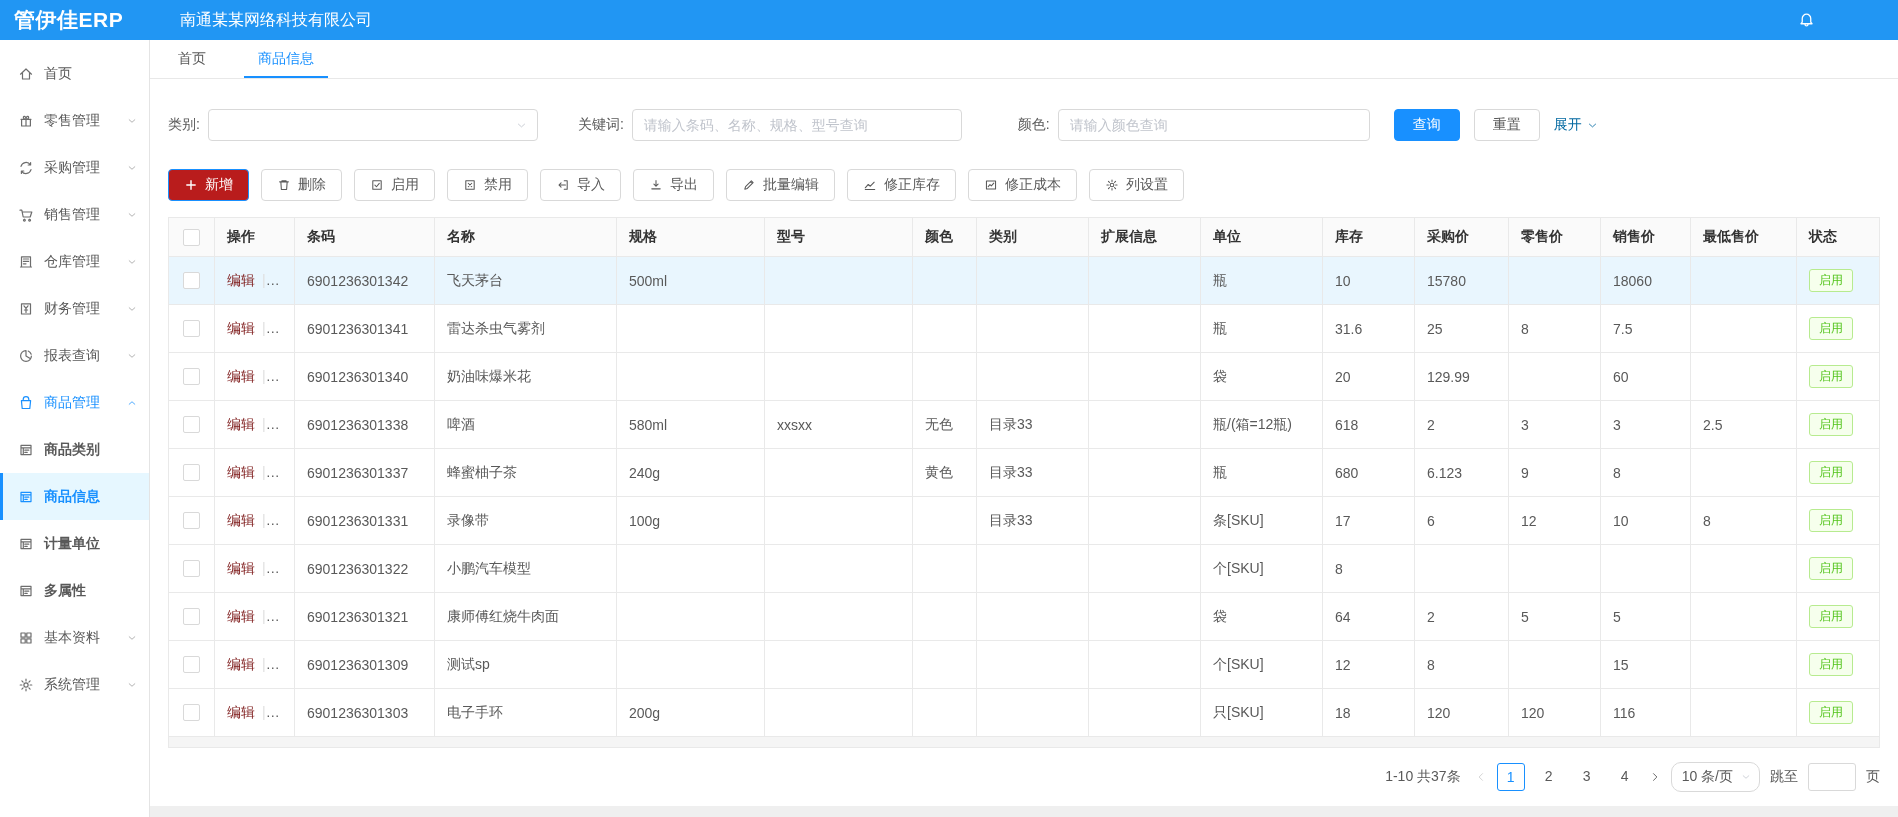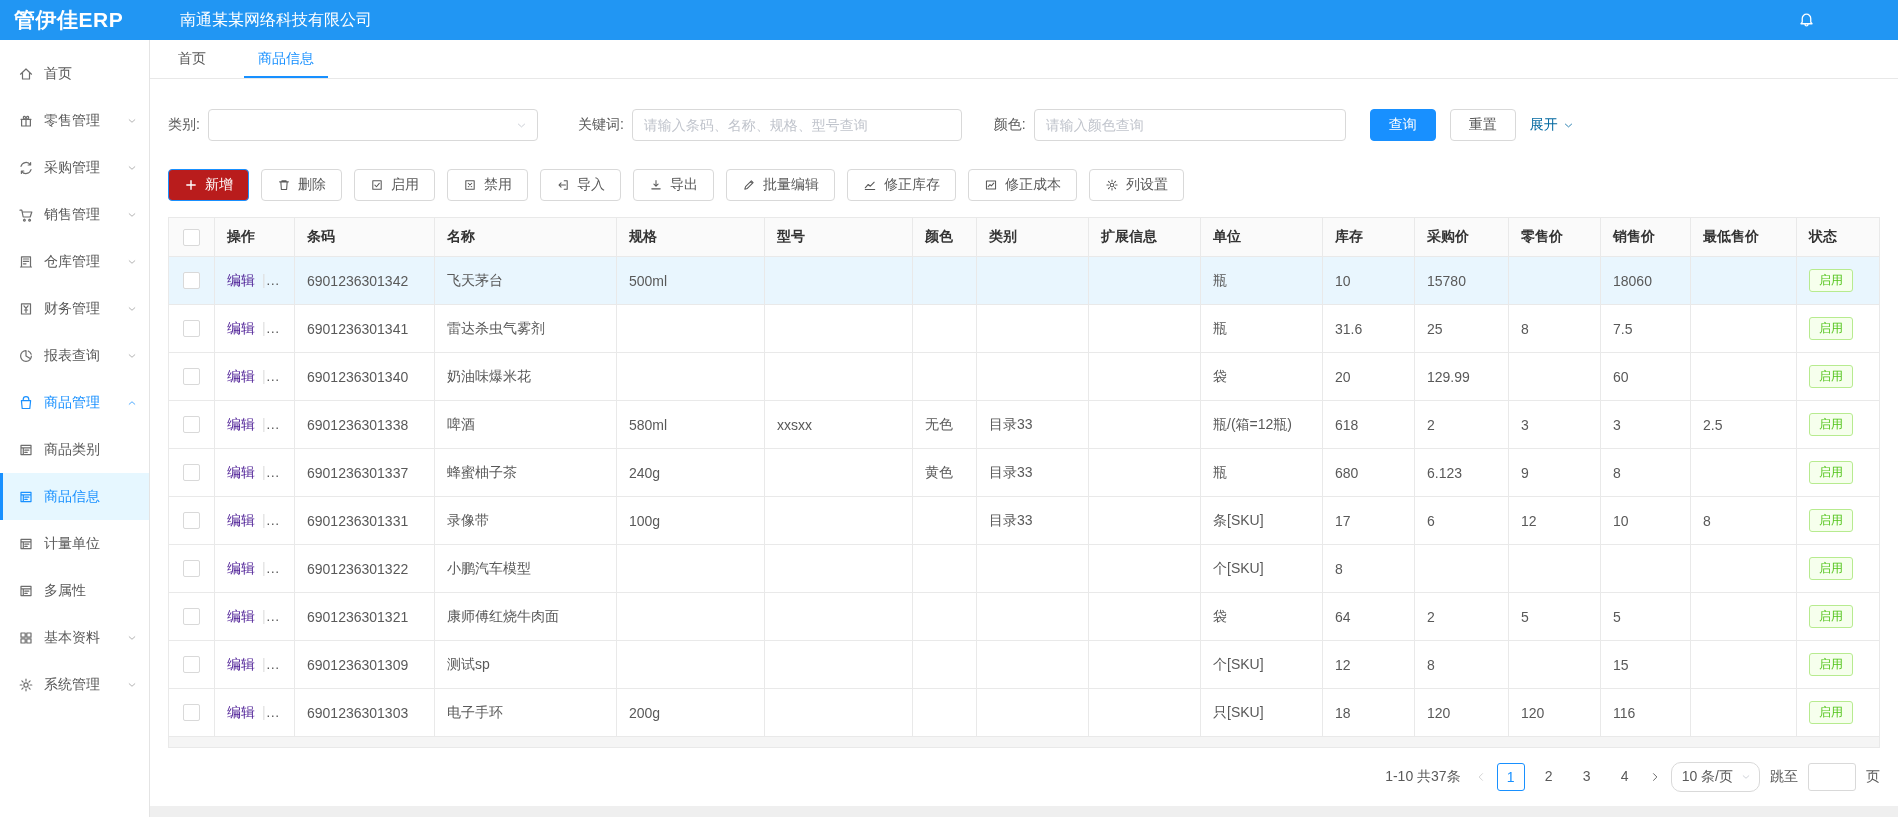--- a/index.html
+++ b/index.html
@@ -17,21 +17,21 @@
   .hdr-item svg{width:16px;height:16px;display:block;}
 
   
   .bodywrap{flex:1;display:flex;min-height:0;}
   .sidebar{width:150px;flex:0 0 150px;background:#fff;border-right:1px solid #e4e4e4;padding-top:10px;box-sizing:border-box;}
   .side-item{height:47px;display:flex;align-items:center;padding:0 12px 0 18px;color:#595959;cursor:pointer;position:relative;box-sizing:border-box;}
   .side-item .icon{margin-right:10px;display:flex;color:#6d6d6d;}
   .side-item .icon svg{width:16px;height:16px;}
   .side-item .chev{margin-left:auto;color:#9a9a9a;display:flex;}
   .side-item .chev svg{width:10px;height:10px;}
-  .side-item.sub{}
+  .side-item.sub{font-weight:bold;}
   .side-item.active,.side-item.active .icon,.side-item.active .chev{color:#1890ff;}
   .side-item.selected{background:#e6f7ff;color:#1890ff;box-shadow:inset 3px 0 0 #1890ff;}
   .side-item.selected .icon{color:#1890ff;}
 
   .main{flex:1;display:flex;flex-direction:column;background:#efefef;min-width:0;}
   .tabbar{height:38px;flex:0 0 38px;background:#fff;border-bottom:1px solid #e8e8e8;display:flex;align-items:stretch;padding-left:22px;gap:40px;}
   .tab{display:flex;align-items:center;color:#595959;cursor:pointer;position:relative;padding:0 6px;}
   .tab.active{color:#1890ff;}
   .tab.active::after{content:"";position:absolute;left:-8px;right:-8px;bottom:0;height:2px;background:#1890ff;}
 
@@ -39,41 +39,41 @@
 
   
   .filter-row{display:flex;align-items:center;height:32px;}
   .flabel{color:#595959;margin-right:8px;white-space:nowrap;}
   .select{width:330px;height:32px;border:1px solid #d9d9d9;border-radius:4px;background:#fff;position:relative;cursor:pointer;box-sizing:border-box;}
   .select .sel-chev{position:absolute;right:10px;top:10px;color:#c0c4cc;display:flex;}
   .select .sel-chev svg{width:11px;height:11px;}
   .finput{height:32px;border:1px solid #d9d9d9;border-radius:4px;padding:0 11px;box-sizing:border-box;color:#b91c1c;outline:none;font-family:inherit;font-size:14px;}
   .finput::placeholder{color:#c0c4cc;}
   .w330{width:330px;} .w340{width:312px;}
-  .ml40{margin-left:40px;} .ml56{margin-left:32px;text-align:center;} .ml24{margin-left:24px;} .ml14{margin-left:14px;}
+  .ml40{margin-left:40px;} .ml56{margin-left:56px;text-align:center;} .ml24{margin-left:24px;} .ml14{margin-left:14px;}
   .btn{height:32px;padding:0 18px;border:1px solid #d9d9d9;background:#fff;border-radius:4px;color:#595959;font-size:14px;cursor:pointer;font-family:inherit;}
   .btn.primary{background:#1890ff;border-color:#1890ff;color:#fff;}
   .expand{color:#0369a1;display:flex;align-items:center;gap:5px;cursor:pointer;text-decoration:none;}
   .expand .chev{display:flex;} .expand .chev svg{width:11px;height:11px;}
 
   
   .toolbar{display:flex;align-items:center;gap:12px;margin-top:28px;height:32px;}
   .tbtn{height:32px;display:inline-flex;align-items:center;gap:7px;padding:0 15px;border:1px solid #d9d9d9;border-radius:4px;background:#fff;color:#595959;cursor:pointer;font-size:14px;font-family:inherit;}
   .tbtn .icon{display:flex;} .tbtn .icon svg{width:14px;height:14px;}
   .tbtn.primary{background:#b91c1c;border-color:#1890ff;color:#fff;}
 
   
   table{width:100%;border-collapse:collapse;table-layout:fixed;margin-top:16px;}
   th,td{border:1px solid #e9e9e9;padding:0 12px;text-align:left;overflow:hidden;white-space:nowrap;text-overflow:ellipsis;}
   th{height:38px;background:#fafafa;color:#333;font-weight:600;font-size:14px;}
   td{height:47px;color:#595959;font-size:14px;background:#fff;}
   tr.highlight td{background:#e9f6fe;}
   .cbcell{text-align:center;padding:0;}
   .cb{display:inline-block;width:15px;height:15px;border:1px solid #d9d9d9;border-radius:2px;background:#fff;vertical-align:middle;cursor:pointer;}
-  td a{color:#4c1d95;text-decoration:none;cursor:pointer;}
+  td a{color:#7f1d1d;text-decoration:none;cursor:pointer;}
   .sep{color:#e0e0e0;margin:0 7px;}
   .badge{display:inline-block;padding:2px 9px;font-size:12px;line-height:17px;color:#52c41a;background:#f6ffed;border:1px solid #b7eb8f;border-radius:3px;}
   .hscroll{height:10px;background:#f5f5f5;border:1px solid #e9e9e9;border-top:none;}
 
   
   .pager{display:flex;align-items:center;justify-content:flex-end;gap:10px;margin-top:14px;color:#595959;}
   .pg-sum{margin-right:4px;}
   .pg-chev{display:flex;cursor:pointer;} .pg-chev svg{width:12px;height:12px;}
   .pg-chev.disabled{color:#cfcfcf;cursor:default;}
   .pg-num{min-width:28px;height:28px;line-height:26px;text-align:center;border-radius:3px;cursor:pointer;box-sizing:border-box;padding:0 4px;}

